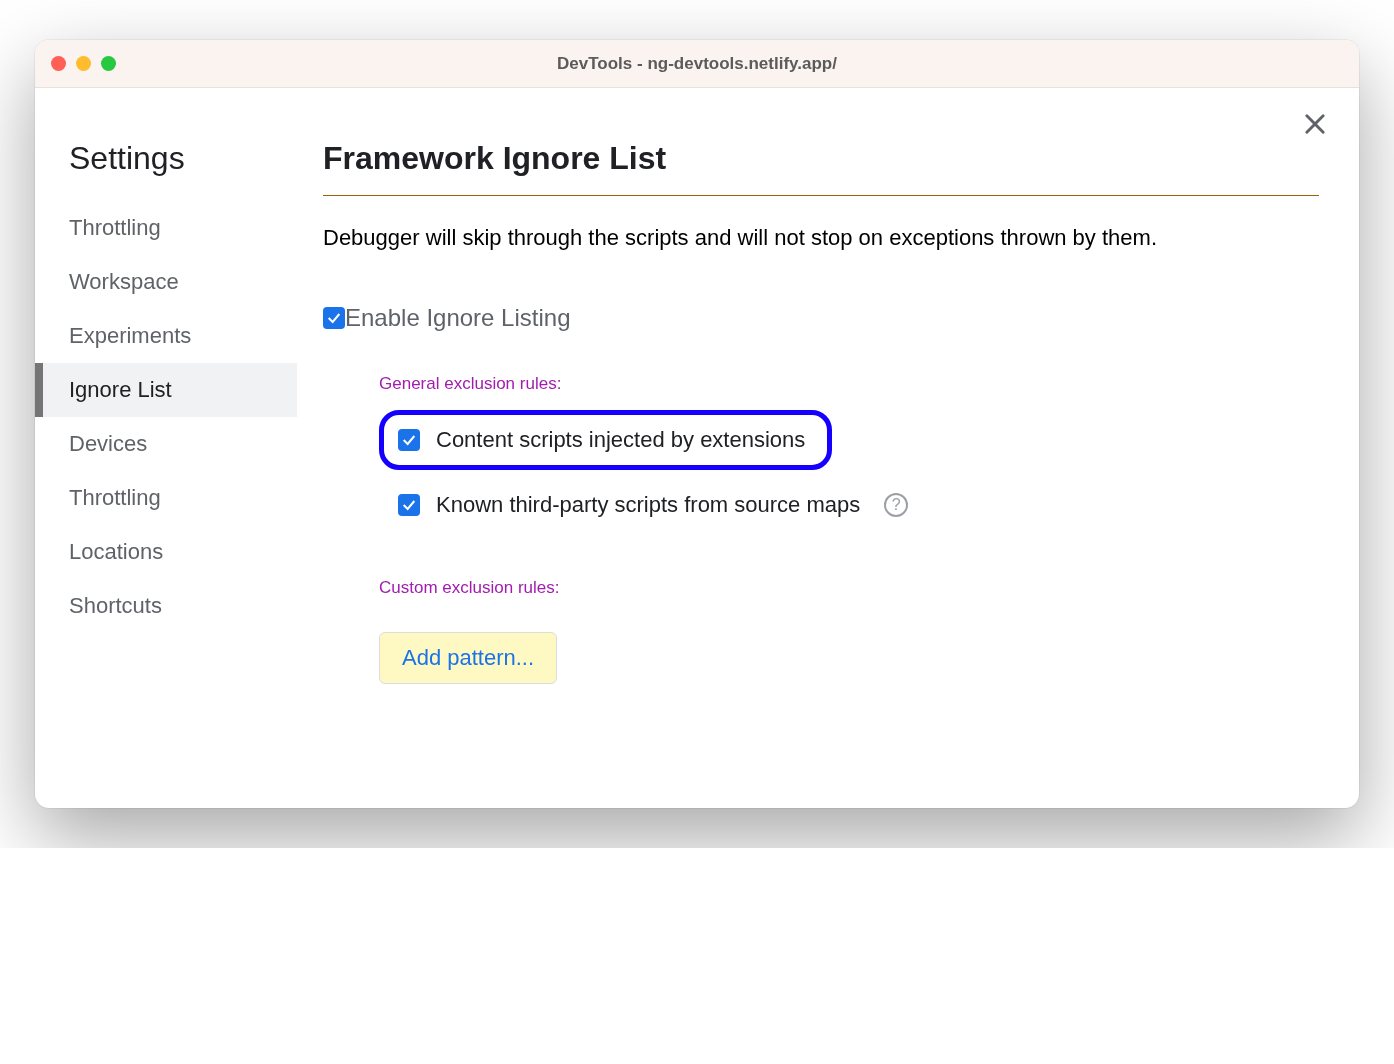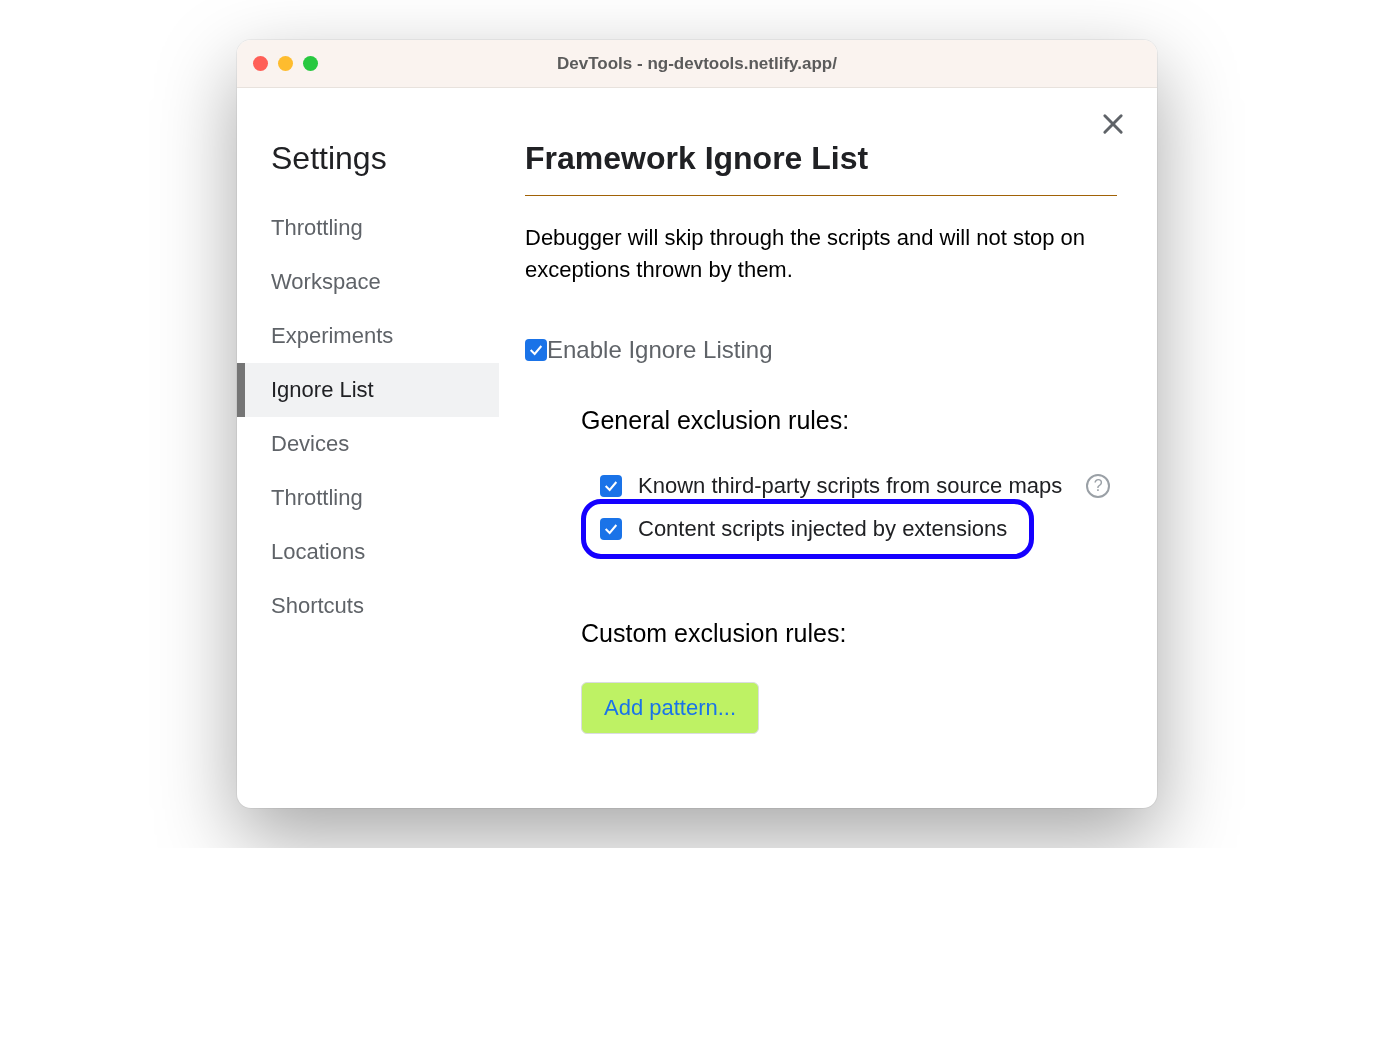--- a/index.html
+++ b/index.html
@@ -5,21 +5,21 @@
   * { box-sizing: border-box; margin: 0; padding: 0; }
   body {
     font-family: -apple-system, BlinkMacSystemFont, "Segoe UI", Helvetica, Arial, sans-serif;
     background: #ffffff;
     display: flex;
     align-items: flex-start;
     justify-content: center;
     padding: 40px 20px;
   }
   .window {
-    width: 920px;
+    width: 1324px;
     border-radius: 14px;
     background: #ffffff;
     box-shadow: 0 30px 80px rgba(0,0,0,0.35), 0 0 0 1px rgba(0,0,0,0.05);
     overflow: hidden;
   }
   .titlebar {
     height: 48px;
     background: #faf3ef;
     display: flex;
     align-items: center;
@@ -128,22 +128,22 @@
     align-items: center;
     justify-content: center;
     flex-shrink: 0;
     cursor: pointer;
   }
   .chk svg { width: 16px; height: 16px; fill: none; stroke: #fff; stroke-width: 3; }
   .indent {
     margin-left: 56px;
   }
   .section-label {
-    font-size: 25px;
-    color: #000000;
+    font-size: 17px;
+    color: #a21caf;
     margin-top: 42px;
     margin-bottom: 16px;
   }
   .highlight-box {
     border: 5px solid #1500ff;
     border-radius: 20px;
     padding: 12px 22px 12px 14px;
     display: inline-flex;
     align-items: center;
     gap: 16px;
@@ -167,21 +167,21 @@
     align-items: center;
     justify-content: center;
     font-size: 16px;
     color: #9aa0a6;
     margin-left: 8px;
     cursor: pointer;
   }
   .add-btn {
     margin-top: 18px;
     border: 1px solid #dadce0;
-    background: #bef264;
+    background: #fef9c3;
     color: #1a73e8;
     font-size: 22px;
     padding: 12px 22px;
     border-radius: 6px;
     cursor: pointer;
   }
   .custom-section {
     margin-top: 60px;
   }
 </style>
@@ -230,37 +230,37 @@
           <svg viewBox="0 0 24 24">
               <polyline points="4,12 10,18 20,6"></polyline>
             </svg>
         </span>
         <span>Enable Ignore Listing</span>
       </div>
 
       <div class="indent">
         <div class="section-label">General exclusion rules:</div>
         <div id="rules-container">
+            <div><div class="highlight-box">
+                <span class="chk">
+                  <svg viewBox="0 0 24 24">
+                    <polyline points="4,12 10,18 20,6"></polyline>
+                  </svg>
+                </span>
+                <span>Content scripts injected by extensions</span>
+              </div></div>
             <div><div class="sub-row">
                 <span class="chk">
                   <svg viewBox="0 0 24 24">
                     <polyline points="4,12 10,18 20,6"></polyline>
                   </svg>
                 </span>
                 <span>Known third-party scripts from source maps</span>
                 <span class="help-icon">?</span>
               </div></div>
-            <div><div class="highlight-box">
-                <span class="chk">
-                  <svg viewBox="0 0 24 24">
-                    <polyline points="4,12 10,18 20,6"></polyline>
-                  </svg>
-                </span>
-                <span>Content scripts injected by extensions</span>
-              </div></div>
           </div>
 
         <div class="custom-section">
           <div class="section-label" style="margin-top:0">Custom exclusion rules:</div>
           <button class="add-btn">Add pattern...</button>
         </div>
       </div>
     </div>
 
   </div>

